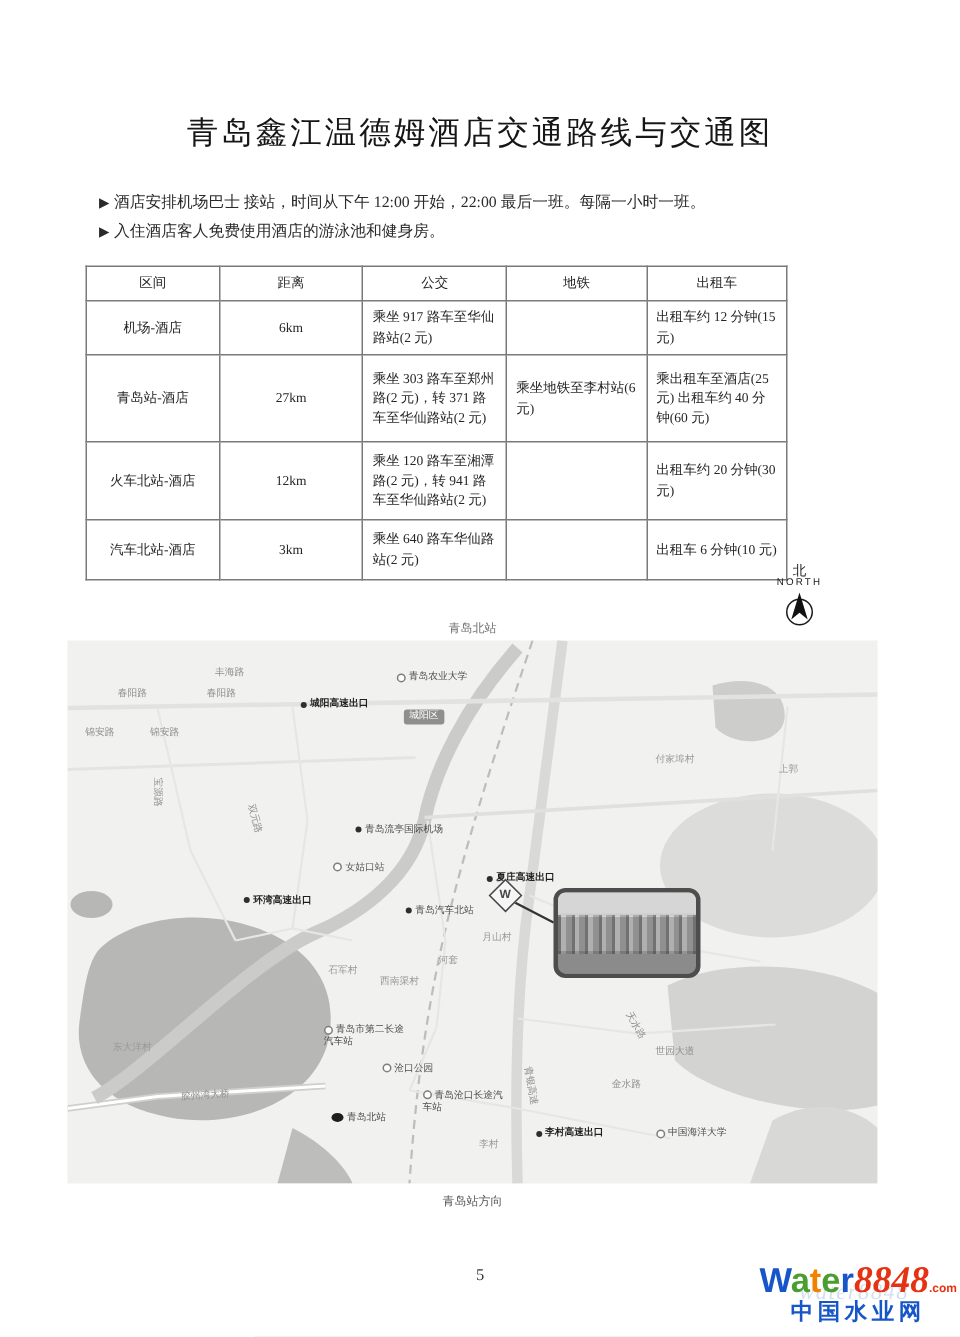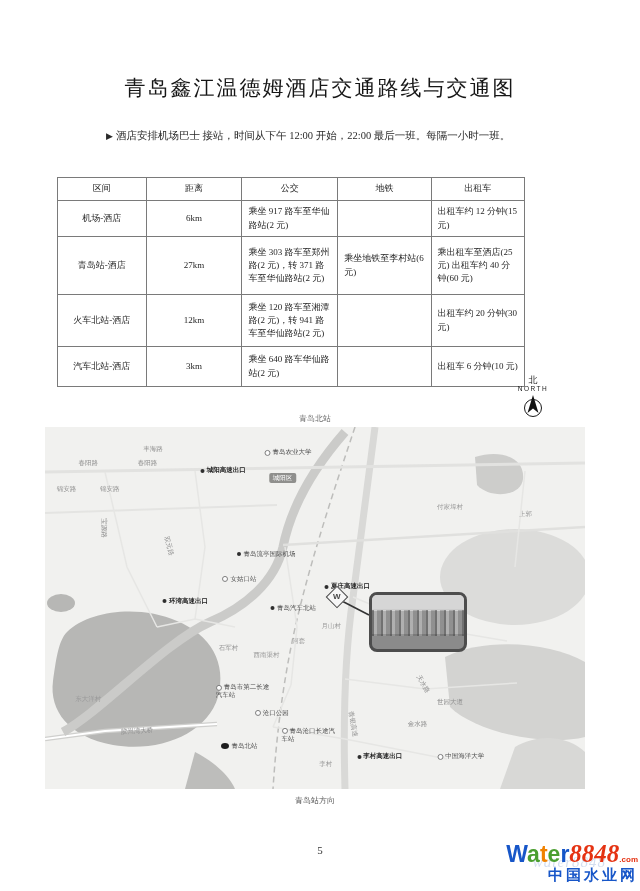--- a/index.html
+++ b/index.html
@@ -3,21 +3,21 @@
 <meta charset="utf-8">
 <style>
   html,body{margin:0;padding:0;background:#e9e9e9;}
   .page{position:relative;width:640px;height:891px;margin:0 auto;background:#ffffff;
         font-family:"Liberation Serif",serif;color:#222;overflow:hidden;}
 
   .doc-title{position:absolute;top:74px;left:0;width:100%;text-align:center;
     font-family:"Liberation Sans",sans-serif;font-weight:normal;font-size:21px;
     letter-spacing:2px;color:#161616;}
 
-  .notes{position:absolute;top:127px;left:66px;right:44px;font-size:10.5px;line-height:1.8;color:#2a2a2a;margin-left:40px;}
+  .notes{position:absolute;top:127px;left:66px;right:44px;font-size:10.5px;line-height:1.8;color:#2a2a2a;}
   .note-line{white-space:normal;}
   .bullet{margin-right:3px;font-size:9px;}
 
   table.transport{position:absolute;left:57px;top:177px;width:468px;border-collapse:collapse;
     font-size:9px;color:#262626;table-layout:fixed;}
   table.transport th,table.transport td{border:1px solid #7a7a7a;padding:2px 6px;line-height:1.45;
     vertical-align:middle;word-break:break-all;}
   table.transport th{font-weight:normal;text-align:center;height:18px;}
   table.transport td.c{text-align:center;}
   tr.r0{height:36px;}tr.r1{height:58px;}tr.r2{height:52px;}tr.r3{height:40px;}
@@ -67,31 +67,32 @@
     color:#555;font-family:"Liberation Sans",sans-serif;line-height:1.55;}
 
   .page-number{position:absolute;top:844px;left:0;width:100%;text-align:center;font-size:11px;color:#333;}
 
   .watermark{position:absolute;right:2px;bottom:8px;text-align:right;font-family:"Liberation Sans",sans-serif;}
   .wm-ghost{position:absolute;right:34px;bottom:20px;font-style:italic;font-size:15px;
     color:rgba(110,145,205,.3);letter-spacing:1px;}
   .wm-brand{font-size:23px;font-weight:bold;line-height:1;white-space:nowrap;}
   .wm-domain{font-family:"Liberation Serif",serif;font-style:italic;font-size:25px;color:#e53212;font-weight:bold;}
   .wm-tld{font-size:8px;color:#e53212;font-weight:bold;}
-  .wm-sub{font-size:15px;font-weight:bold;color:#1756c8;letter-spacing:3px;line-height:1.15;}
+  .wm-sub{font-size:15px;font-weight:bold;color:#1756c8;letter-spacing:3px;line-height:1.15;text-align:center;}
 </style>
 </head>
 <body>
 
 <div class="page">
 
   <div class="doc-title">青岛鑫江温德姆酒店交通路线与交通图</div>
 
   <div class="notes">
     <div class="note-line"><span class="bullet">▶</span><span>酒店安排机场巴士 接站，时间从下午 12:00 开始，22:00 最后一班。每隔一小时一班。</span></div>
+    <div class="note-line"><span class="bullet">▶</span><span>入住酒店客人免费使用酒店的游泳池和健身房。</span></div>
   </div>
 
   <table class="transport">
     <colgroup>
       <col style="width:19%">
         <col style="width:20.5%">
         <col style="width:20.5%">
       <col style="width:20%">
         <col style="width:20%">
     </colgroup>

